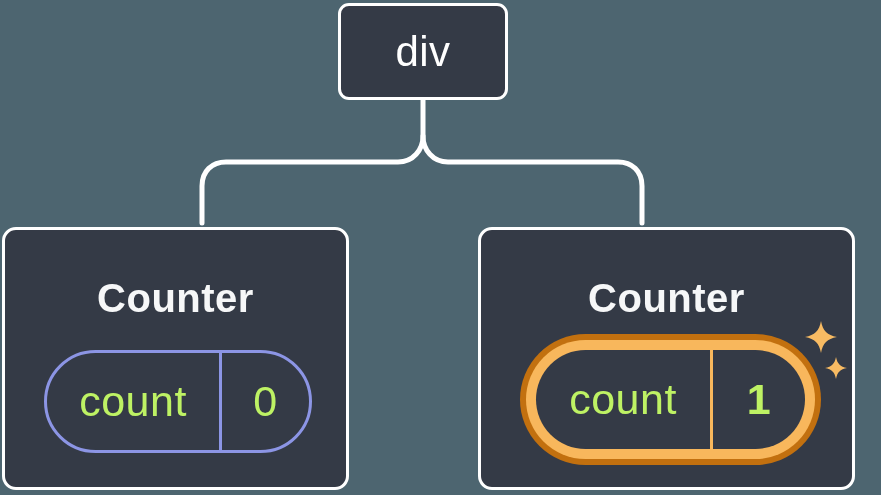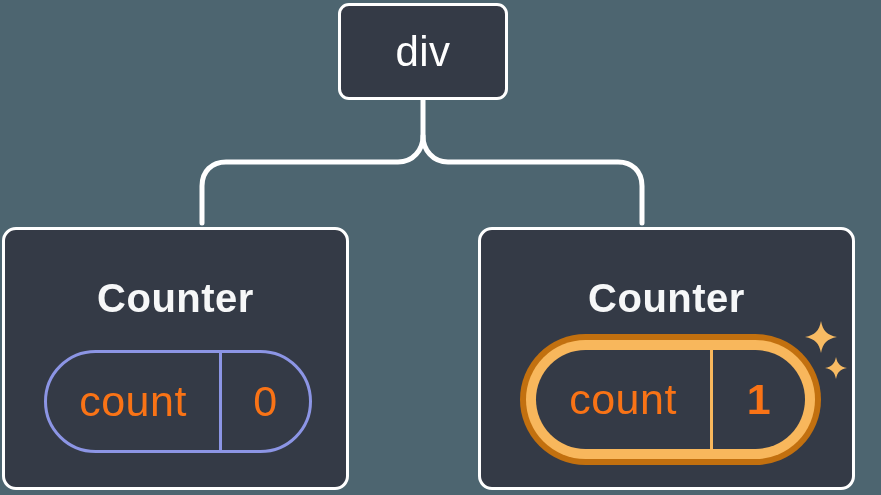--- a/index.html
+++ b/index.html
@@ -74,21 +74,21 @@
   .pill-plain .pill-key-seg {
     flex: 0 0 172px;
     border-right: 3px solid #8c95e5;
     display: flex; align-items: center; justify-content: center;
   }
   .pill-plain .pill-val-seg {
     flex: 1;
     display: flex; align-items: center; justify-content: center;
   }
   .pill-key, .pill-value {
-    color: #f97316;
+    color: #bef264;
     font-size: 43px;
     letter-spacing: 0.5px;
   }
   
   .pill-glow-outer {
     position: absolute;
     left: 39px; top: 104px;
     width: 301px; height: 131px;
     background: #c2700f;
     border-radius: 66px;

